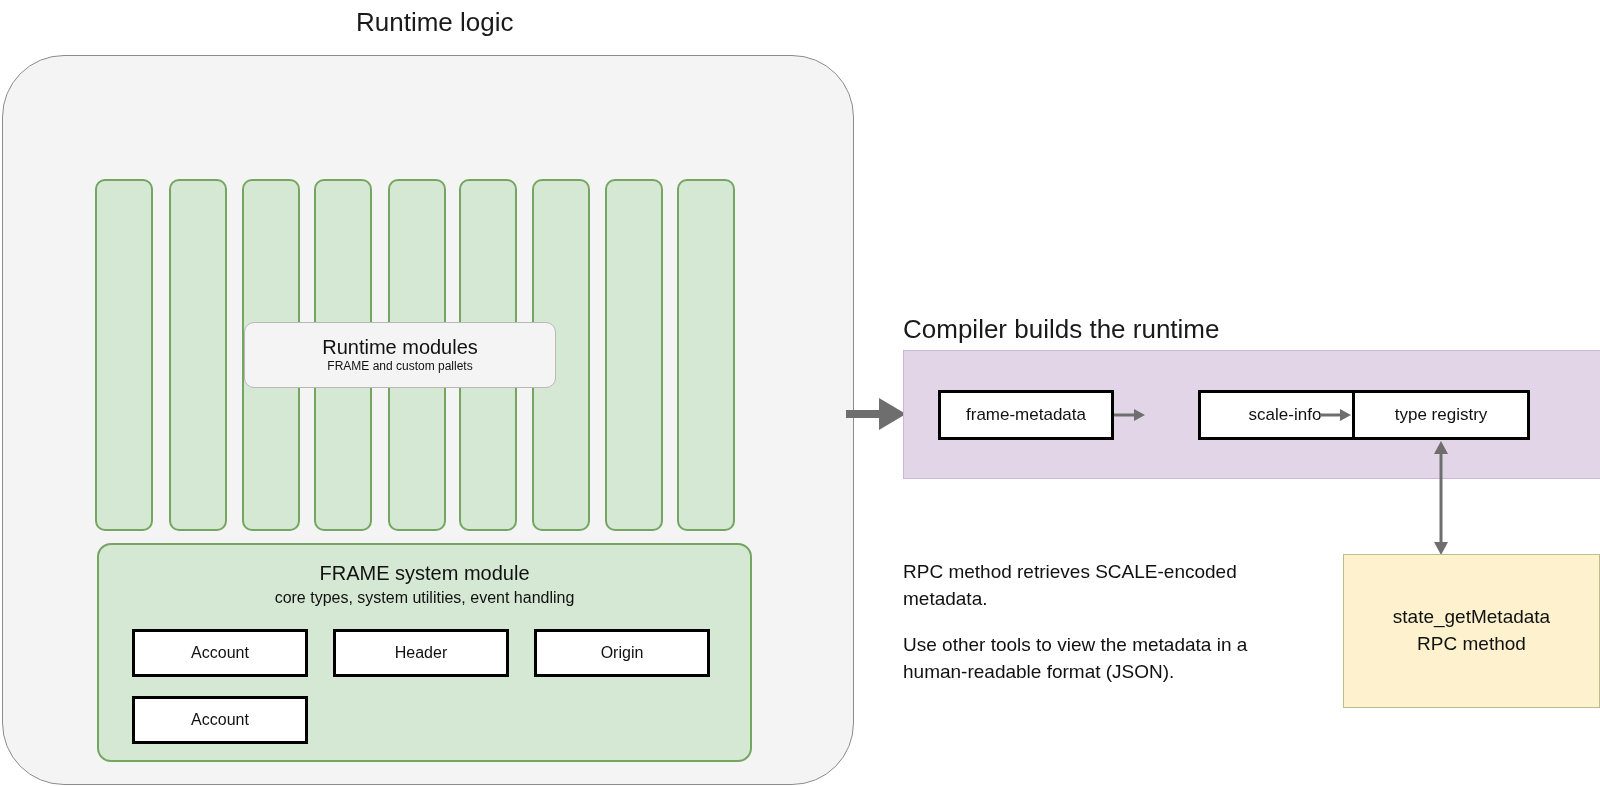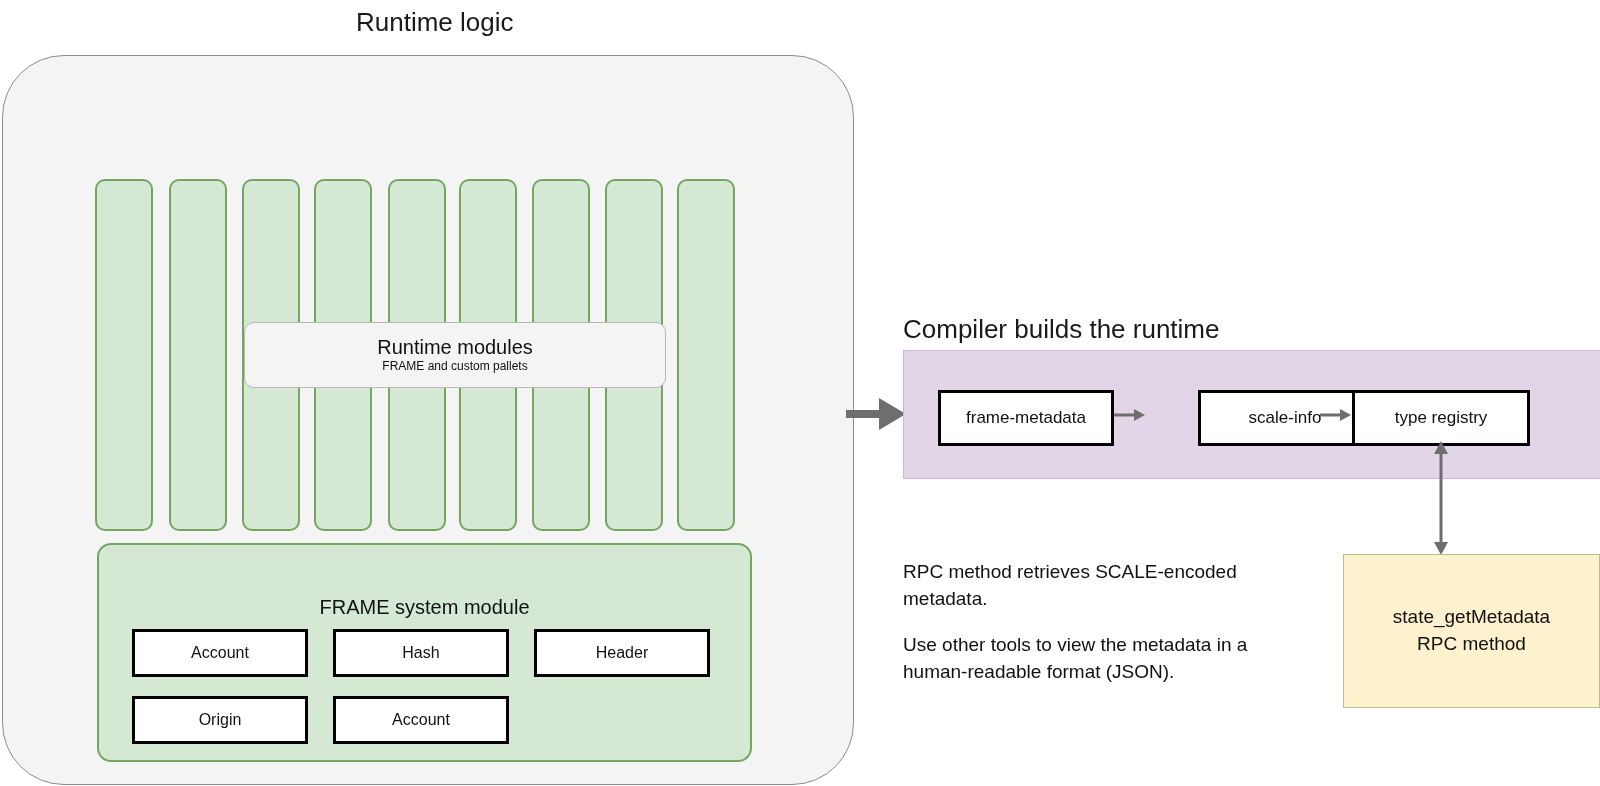--- a/index.html
+++ b/index.html
@@ -45,21 +45,21 @@
     background: #d5e8d4;
     border: 2px solid #74a662;
     border-radius: 10px;
     box-sizing: border-box;
   }
 
   #runtime-modules-label {
     position: absolute;
     left: 241px;
     top: 266px;
-    width: 422px;
+    width: 312px;
     height: 66px;
     background: #f4f4f4;
     border: 1px solid #b8b8b8;
     border-radius: 10px;
     box-sizing: border-box;
     display: flex;
     flex-direction: column;
     align-items: center;
     justify-content: center;
     gap: 2px;
@@ -87,21 +87,20 @@
     box-sizing: border-box;
   }
   #frame-system-heading {
     position: absolute;
     left: 0;
     top: 17px;
     width: 100%;
     text-align: center;
     font-size: 20px;
     color: #111111;
-    margin-top: 34px;
   }
   #frame-system-sub {
     position: absolute;
     left: 0;
     top: 44px;
     width: 100%;
     text-align: center;
     font-size: 16px;
     color: #111111;
   }
@@ -145,21 +144,21 @@
     top: 350px;
     width: 700px;
     height: 129px;
     background: #e1d5e7;
     border: 1px solid #cbb8d4;
     box-sizing: border-box;
   }
   .pipeline-box {
     position: absolute;
     top: 390px;
-    height: 56px;
+    height: 50px;
     background: #ffffff;
     border: 3px solid #000000;
     box-sizing: border-box;
     display: flex;
     align-items: center;
     justify-content: center;
     font-size: 17px;
     color: #111111;
   }
   #box-frame-metadata { left: 938px; width: 176px; }
@@ -233,24 +232,24 @@
     <div class="module-bar" style="left:602px"></div>
     <div class="module-bar" style="left:674px"></div>
 
     <div id="runtime-modules-label">
       <div class="big">Runtime modules</div>
       <div class="small">FRAME and custom pallets</div>
     </div>
 
     <div id="frame-system-module">
       <div id="frame-system-heading">FRAME system module</div>
+      <div id="frame-system-sub">core types, system utilities, event handling</div>
 
       <div class="type-grid">
         <div class="type-cell">Account</div>
-        <div class="type-cell">Hash</div>
         <div class="type-cell">Header</div>
         <div class="type-cell">Origin</div>
         <div class="type-cell">Account</div>
       </div>
     </div>
   </div>
 
   <svg id="big-arrow" viewBox="0 0 62 36">
     <path d="M0 14 L33 14 L33 2 L60 18 L33 34 L33 22 L0 22 Z" fill="#6e6e6e"></path>
   </svg>

